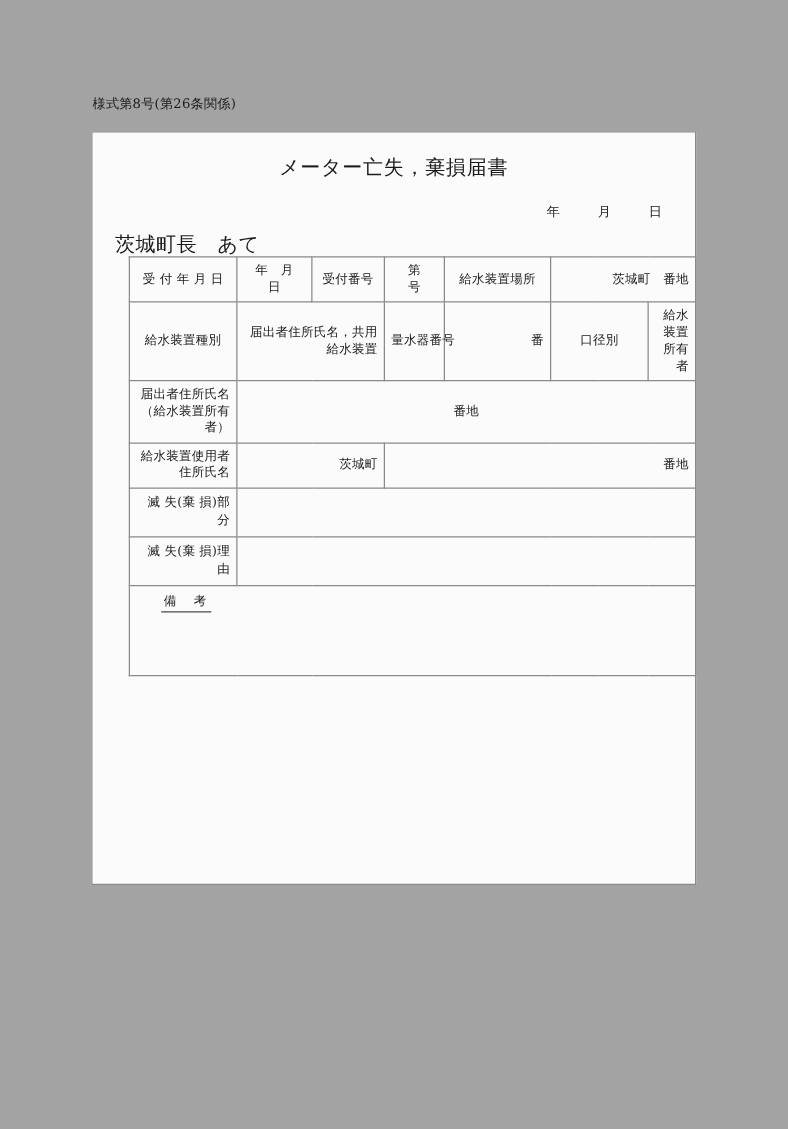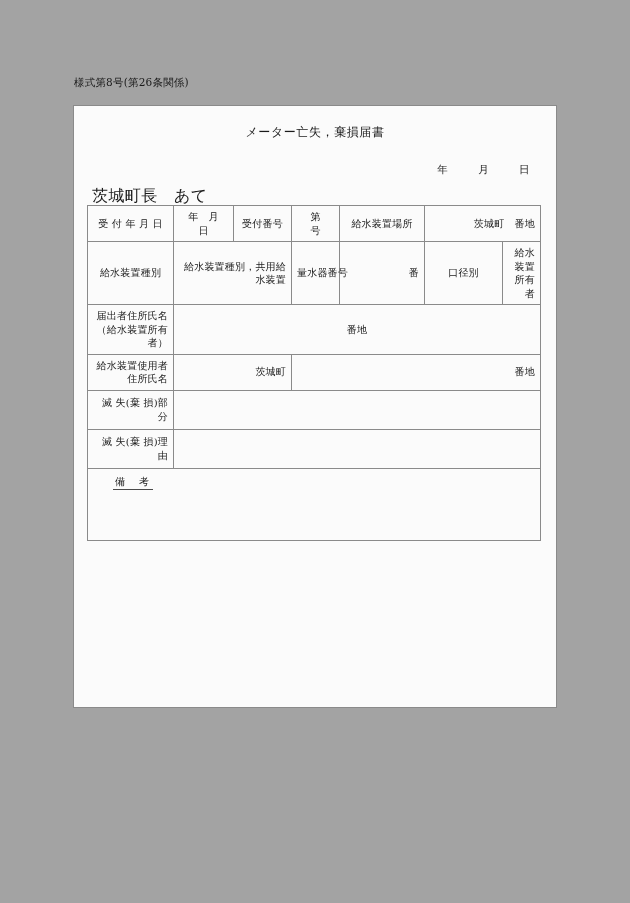--- a/index.html
+++ b/index.html
@@ -41,21 +41,21 @@
     background: #fbfbfb;
   }
 
   
   .doc-title {
     position: absolute;
     left: 0;
     right: 0;
     top: 18px;
     text-align: center;
-    font-size: 12px;
+    font-size: 16px;
     letter-spacing: 0.6px;
   }
 
   
   .date-line {
     position: absolute;
     right: 26px;
     top: 57px;
     font-size: 10.5px;
     letter-spacing: 0.5px;
@@ -68,21 +68,21 @@
     position: absolute;
     left: 18px;
     top: 80px;
     font-size: 16px;
     letter-spacing: 0.4px;
   }
 
   
   .form-table {
     position: absolute;
-    left: 13px;
+    left: 29px;
     top: 99px;
     width: 453px;
     border-collapse: collapse;
     table-layout: fixed;
     padding-left: 35px;
   }
   .form-table td {
     border: 1px solid #8a8a8a;
     font-size: 10px;
     padding: 4px 5px;
@@ -148,21 +148,21 @@
           <td class="lbl">受 付 年 月 日</td>
           <td class="ctr">年　月　日</td>
           <td class="lbl">受付番号</td>
           <td class="ctr">第　　号</td>
           <td class="lbl" colspan="1">給水装置場所</td>
           <td class="lbl-left" colspan="3">茨城町　番地</td>
         </tr>
 
         <tr class="row-h2">
           <td class="lbl">給水装置種別</td>
-          <td class="lbl-left wrapcell" colspan="2">給水装置種別，共用給水装置</td>
+          <td class="lbl-left wrapcell" colspan="2">届出者住所氏名，共用給水装置</td>
           <td class="lbl" colspan="1">量水器番号</td>
           <td class="right">番</td>
           <td class="lbl" colspan="2">口径別</td>
           <td class="lbl-left wrapcell">給水装置所有者</td>
         </tr>
 
         <tr class="row-h3">
           <td class="lbl-left wrapcell">届出者住所氏名（給水装置所有者）</td>
           <td class="ctr" colspan="7">番地</td>
         </tr>

